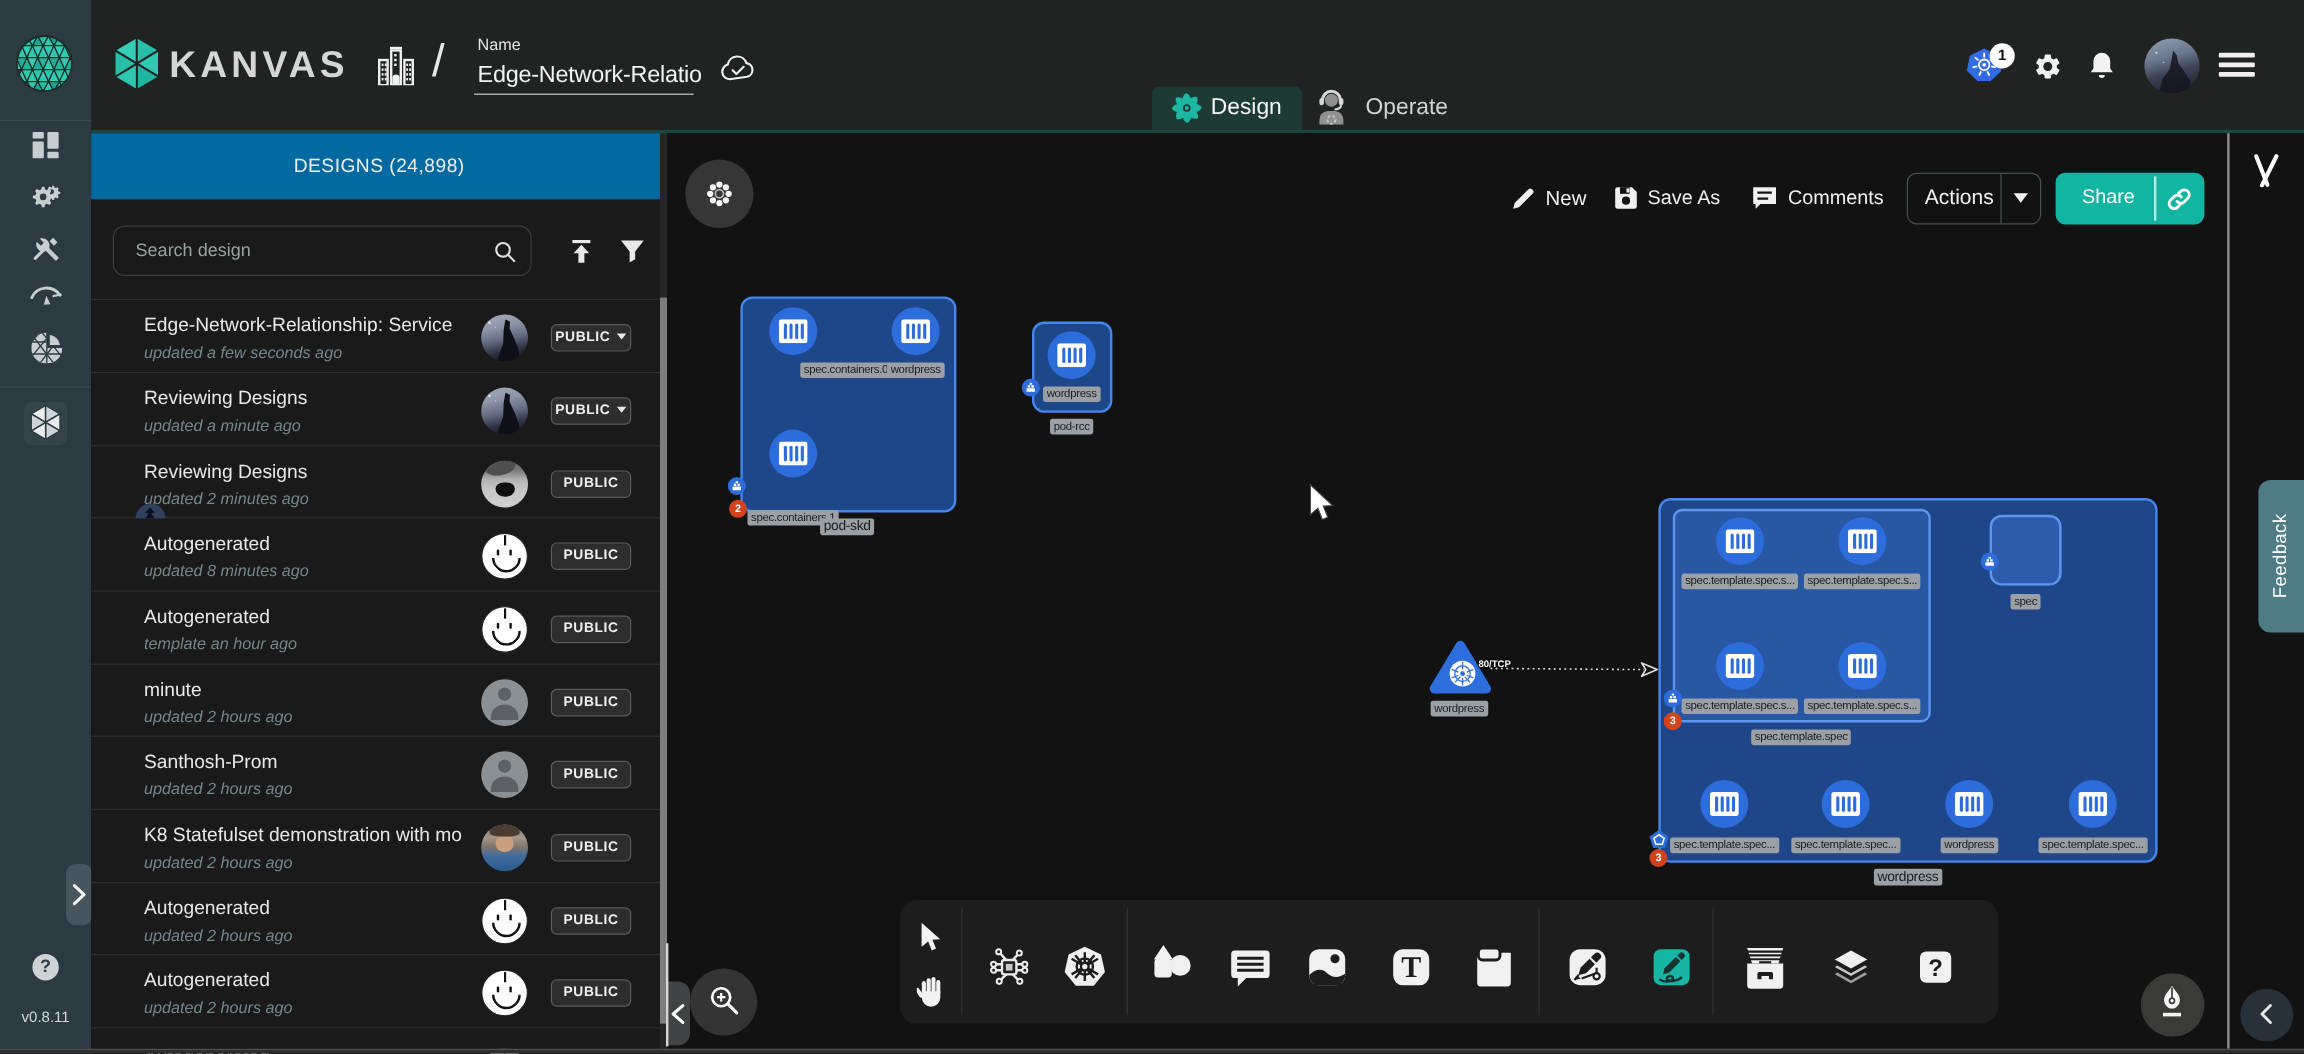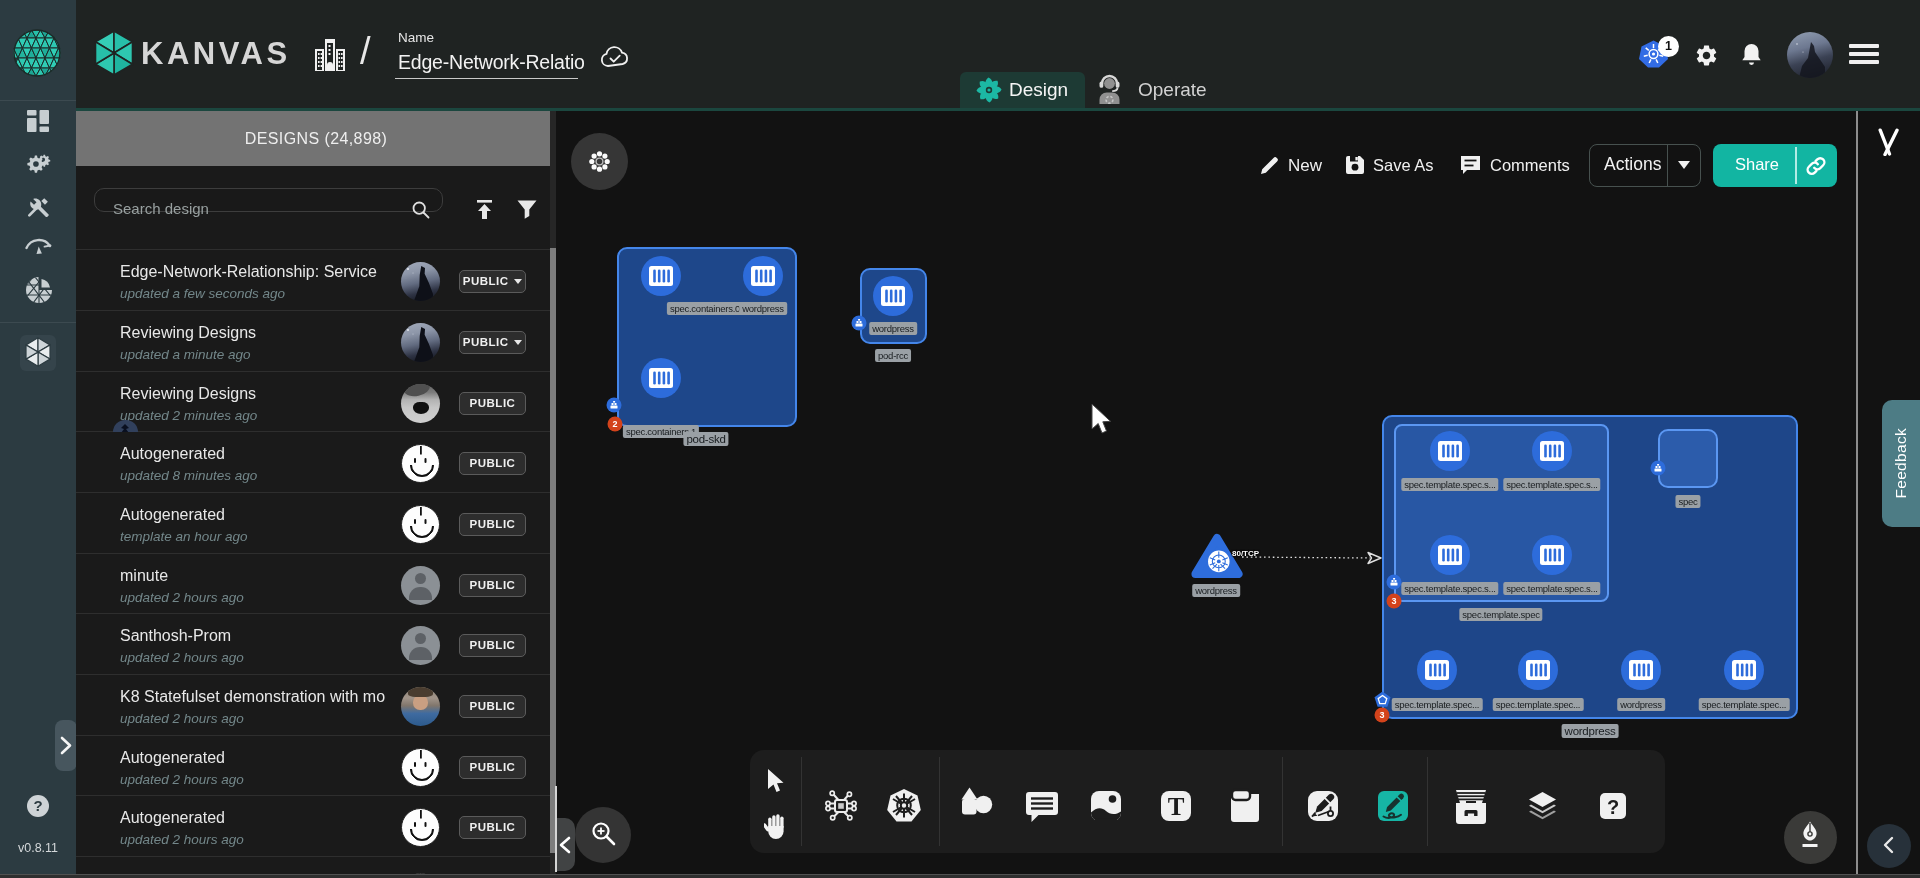--- a/index.html
+++ b/index.html
@@ -7,22 +7,22 @@
 .abs { position:absolute; }
 #stage { position:relative; width:1920px; height:878px; }
 
 #header { left:76px; top:0; width:1844px; height:108px; background:#1f2322; }
 #tealline { left:76px; top:108px; width:1844px; height:3px; background:#1b473f; }
 
 #sidebar { left:0; top:0; width:76px; height:878px; background:#2c3b41; }
 .sbicon { position:absolute; }
 
 #panel { left:76px; top:111px; width:480px; height:763px; background:#1a1a1a; }
-#panelhead { position:absolute; left:0; top:0; width:480px; height:55px; background:#737373; color:#eee; text-align:center; line-height:55px; font-size:16px; letter-spacing:0.4px; }
-#searchbox { position:absolute; left:18px; top:77px; width:349px; height:24px; background:#191919; border:1px solid #3d3d3d; border-radius:10px; color:#98a0a0; font-size:15px; line-height:40px; padding-left:18px; }
+#panelhead { position:absolute; left:0; top:0; width:480px; height:55px; background:#0369a1; color:#eee; text-align:center; line-height:55px; font-size:16px; letter-spacing:0.4px; }
+#searchbox { position:absolute; left:18px; top:77px; width:349px; height:42px; background:#191919; border:1px solid #3d3d3d; border-radius:10px; color:#98a0a0; font-size:15px; line-height:40px; padding-left:18px; }
 .row { position:absolute; left:0; width:474px; height:61px; border-top:1px solid #2e2e2e; }
 .rtitle { position:absolute; left:44px; top:13px; font-size:16px; color:#e8e8e8; white-space:nowrap; overflow:hidden; max-width:275px; }
 .rsub { position:absolute; left:44px; top:36px; font-size:13.5px; font-style:italic; color:#73878a; }
 .avatar { position:absolute; left:325px; top:12px; width:39px; height:39px; border-radius:50%; overflow:hidden; }
 .pubbtn { position:absolute; left:383px; top:20px; width:67px; height:23px; background:#2d2d2d; border:1px solid #5b5b5b; border-radius:5px; color:#f0f0f0; font-size:11.5px; font-weight:bold; text-align:center; line-height:21px; letter-spacing:0.5px; }
 .crt { display:inline-block; width:0; height:0; border-left:4px solid transparent; border-right:4px solid transparent; border-top:5px solid #e8e8e8; margin-left:2px; vertical-align:1px; }
 .av-vader { background:linear-gradient(168deg,#a3abbc 0%,#8d96a8 28%,#626b80 52%,#2e3344 74%,#0d0f16 100%); }
 .av-vader::before { content:""; position:absolute; left:6px; top:6px; width:2px; height:2px; border-radius:50%; background:#e7eaf0; box-shadow:5px 4px 0 -0.5px #ccd2dd,-2px 9px 0 -0.8px #b9c0ce; }
 .av-vader::after { content:""; position:absolute; left:13px; top:4px; width:19px; height:35px; background:#0e1018; clip-path:polygon(38% 0,58% 6%,56% 22%,78% 48%,100% 80%,100% 100%,0 100%,28% 58%,30% 26%); }
 .av-mask { background:linear-gradient(180deg,#636363 0%,#7d7d7d 22%,#b2b2b2 40%,#c6c6c6 60%,#cfcfcf 100%); }

